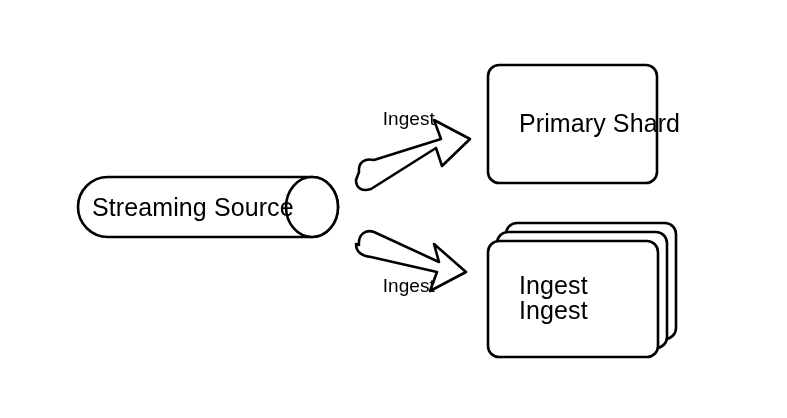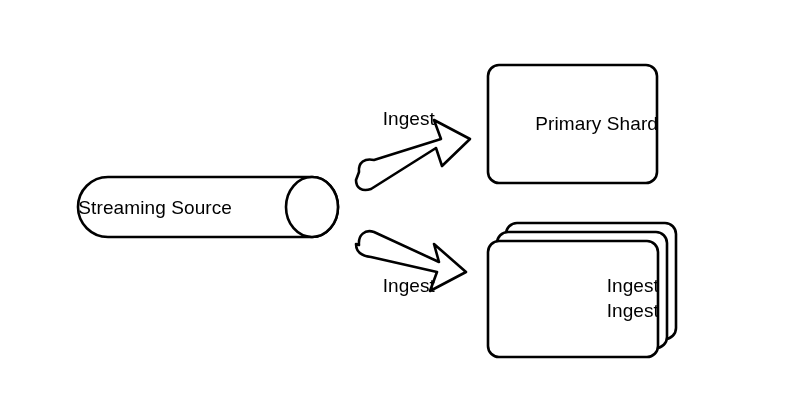--- a/index.html
+++ b/index.html
@@ -19,25 +19,26 @@
     position: absolute;
     left: 0;
     top: 0;
     width: 787px;
     height: 418px;
   }
   .node-label {
     position: absolute;
     color: #000000;
     font-family: "Liberation Sans", sans-serif;
-    font-size: 19px;
+    font-size: 25px;
     line-height: 25px;
-    text-align: right;
+    text-align: left;
     white-space: pre;
     letter-spacing: 0.1px;
+    margin-left: 32px;
   }
   .edge-label {
     position: absolute;
     color: #000000;
     font-family: "Liberation Sans", sans-serif;
     font-size: 19px;
     line-height: 23px;
     text-align: right;
     white-space: pre;
     letter-spacing: 0.1px;

